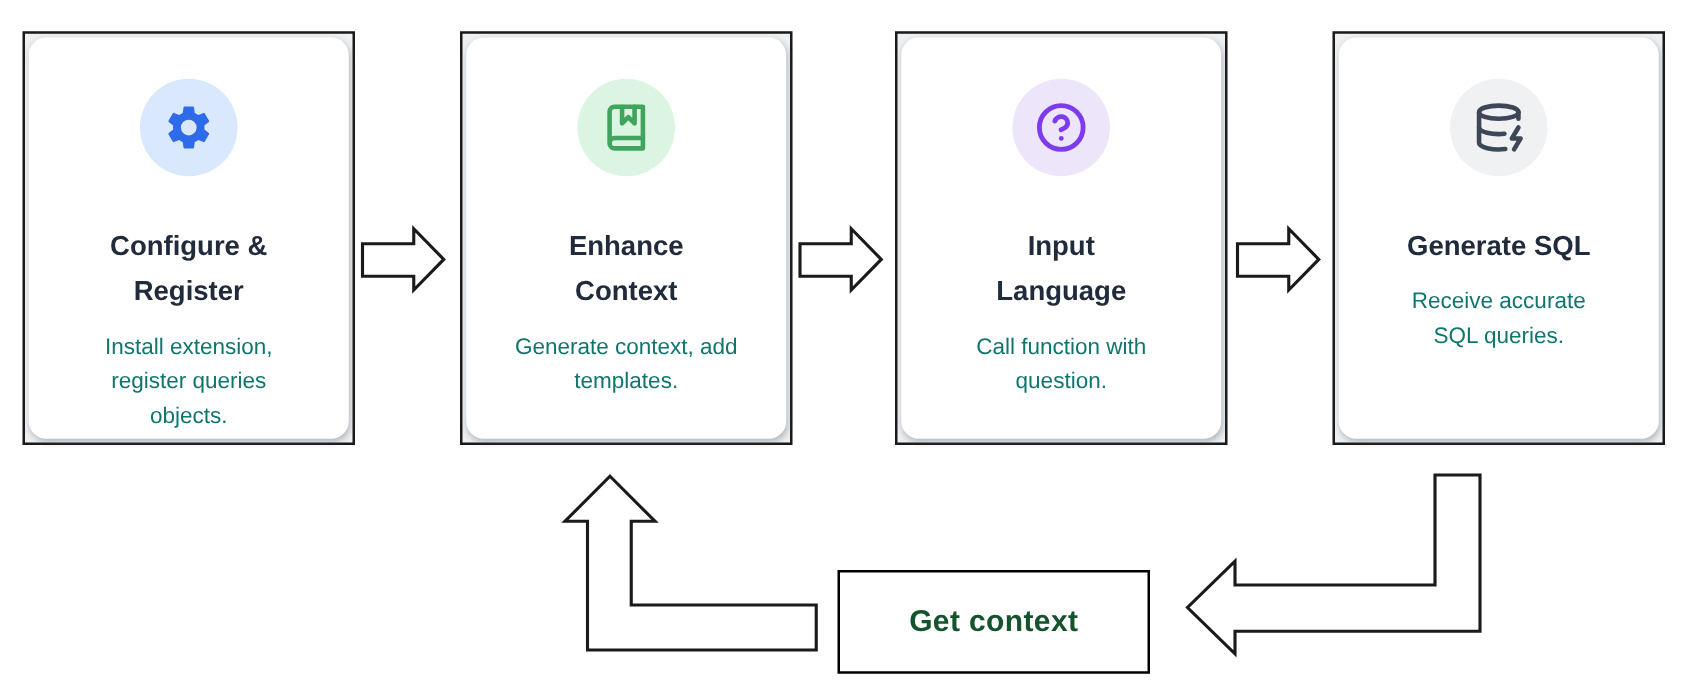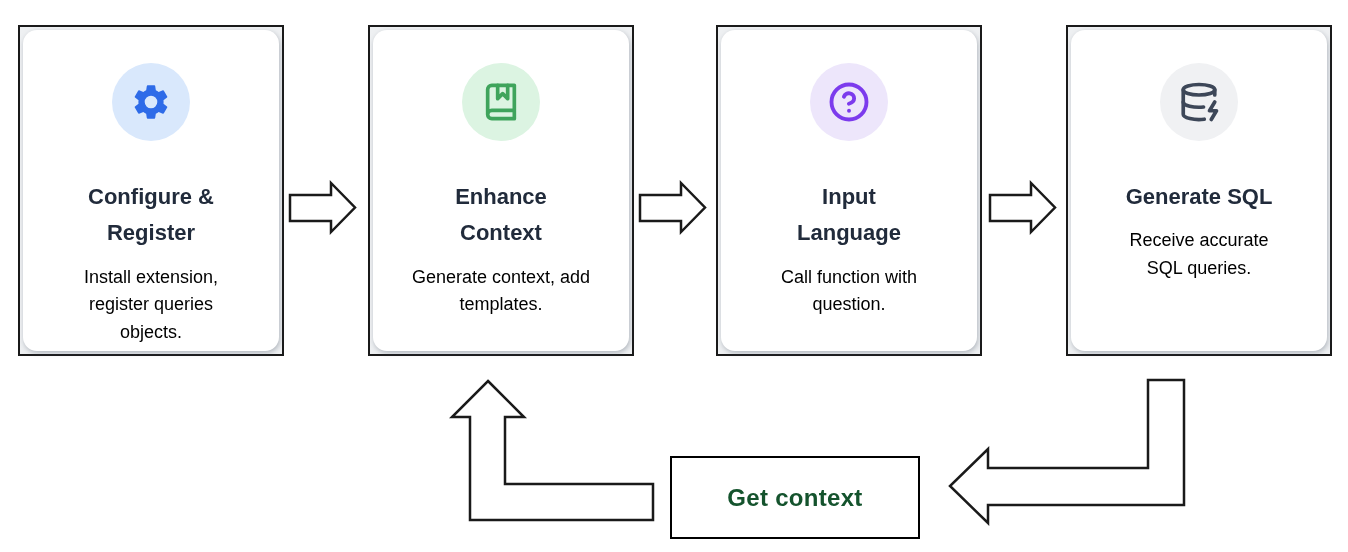--- a/index.html
+++ b/index.html
@@ -60,21 +60,21 @@
   }
   .card-1 .card-title { max-width: 170px; }
   .card-2 .card-title { max-width: 120px; }
   .card-3 .card-title { max-width: 135px; }
   .card-4 .card-title { max-width: 230px; }
 
   .card-desc {
     margin-top: 12px;
     font-size: 18px;
     line-height: 1.55;
-    color: #000000;
+    color: #0f766e;
     text-align: center;
     max-width: 180px;
   }
 
   
   .arrows {
     position: absolute;
     left: 0;
     top: 0;
     pointer-events: none;

